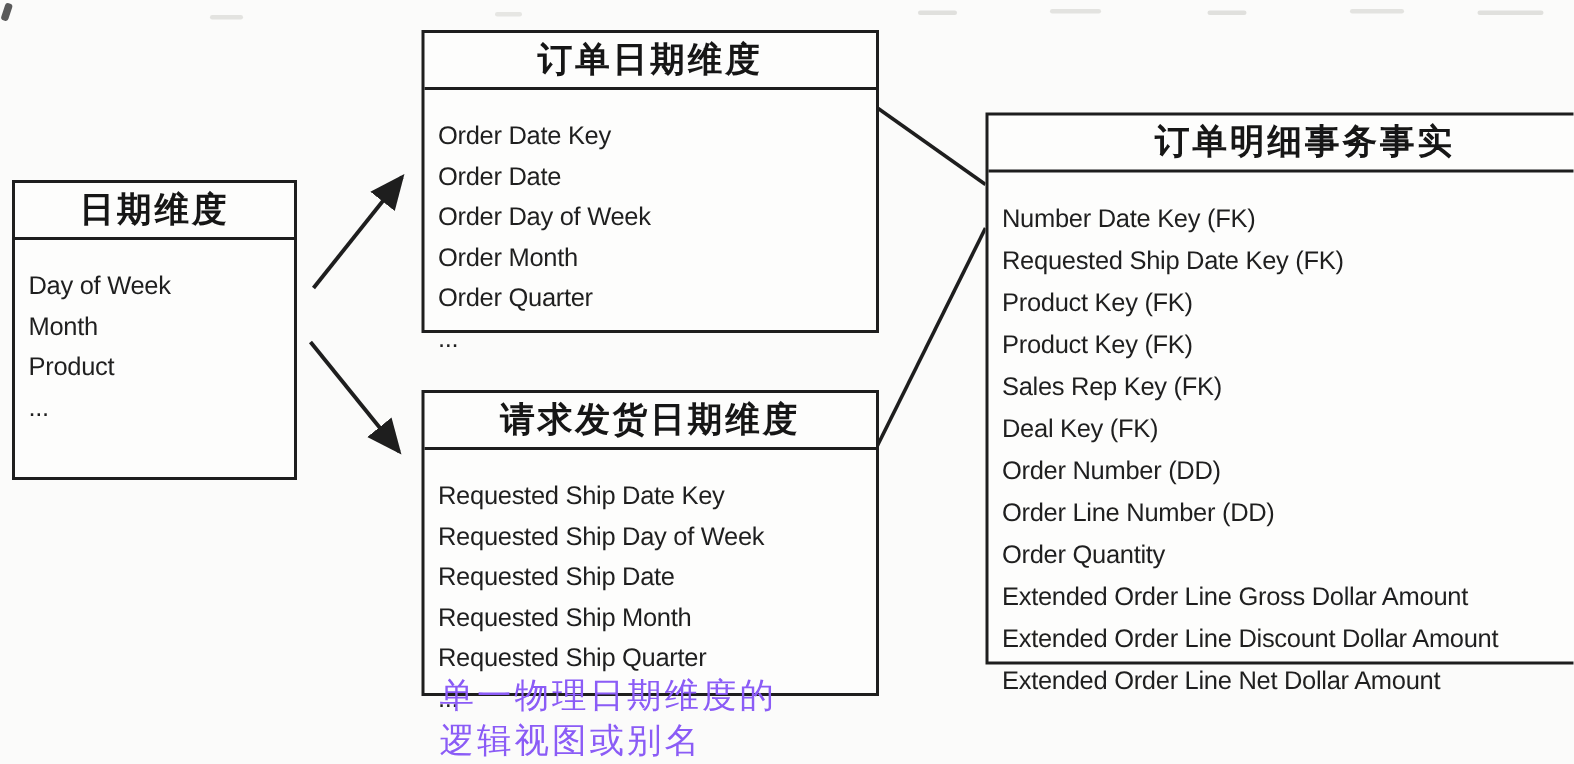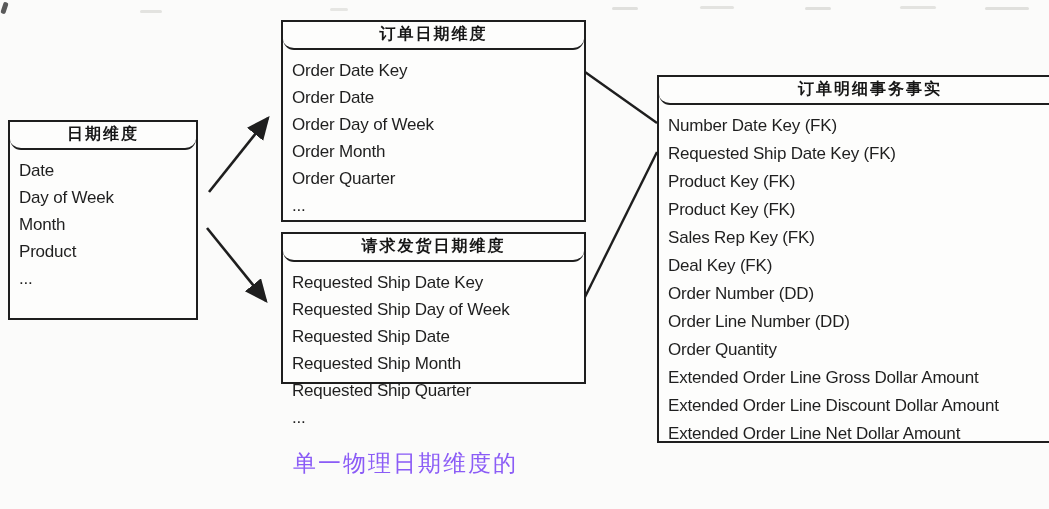--- a/index.html
+++ b/index.html
@@ -8,24 +8,24 @@
     background:#fbfbfa;
     font-family:"Liberation Sans", sans-serif;
   }
   .canvas { position:absolute; inset:0; }
   .table {
     position:absolute; background:#fdfdfc; border:2px solid #1e1e1e;
     box-sizing:border-box;
   }
   .table-title {
     border-bottom:2px solid #1e1e1e; text-align:center;
-    font-weight:bold; font-size:16px; letter-spacing:2px;
-    color:#161616; padding:2px 0 3px 0; white-space:nowrap;border-radius:11px;
+    font-weight:bold; font-size:23px; letter-spacing:2px;
+    color:#161616; padding:2px 0 3px 0; white-space:nowrap;
   }
-  .table-body { padding-top:7px; }
+  .table-body { padding-top:17px; }
   .field {
     font-size:17px; line-height:27px; padding-left:9px;
     color:#1f1f1f; letter-spacing:-0.2px; white-space:nowrap;
   }
   .fact .field { line-height:28px; }
   svg.connectors {
     position:absolute; left:0; top:0; width:1049px; height:509px;
     pointer-events:none;
   }
   .caption {
@@ -58,41 +58,40 @@
     </defs>
     <line x1="209" y1="192" x2="268" y2="118" stroke="#1e1e1e" stroke-width="2.6" marker-end="url(#ah)"></line>
     <line x1="207" y1="228" x2="266" y2="301" stroke="#1e1e1e" stroke-width="2.6" marker-end="url(#ah)"></line>
     <line x1="585" y1="72" x2="657" y2="123" stroke="#1e1e1e" stroke-width="2.4"></line>
     <line x1="585" y1="297" x2="657" y2="152" stroke="#1e1e1e" stroke-width="2.4"></line>
   </svg>
 
   <div class="table" style="left:8px;top:120px;width:190px;height:200px;">
     <div class="table-title">日期维度</div>
     <div class="table-body">
-      <div class="field">Date</div>
       <div class="field">Day of Week</div>
       <div class="field">Month</div>
       <div class="field">Product</div>
       <div class="field">...</div>
     </div>
   </div>
 
   <div class="table" style="left:281px;top:20px;width:305px;height:202px;">
     <div class="table-title">订单日期维度</div>
     <div class="table-body">
       <div class="field">Order Date Key</div>
       <div class="field">Order Date</div>
       <div class="field">Order Day of Week</div>
       <div class="field">Order Month</div>
       <div class="field">Order Quarter</div>
       <div class="field">...</div>
     </div>
   </div>
 
-  <div class="table" style="left:281px;top:232px;width:305px;height:152px;">
+  <div class="table" style="left:281px;top:260px;width:305px;height:204px;">
     <div class="table-title">请求发货日期维度</div>
     <div class="table-body">
       <div class="field">Requested Ship Date Key</div>
       <div class="field">Requested Ship Day of Week</div>
       <div class="field">Requested Ship Date</div>
       <div class="field">Requested Ship Month</div>
       <div class="field">Requested Ship Quarter</div>
       <div class="field">...</div>
     </div>
   </div>
@@ -110,15 +109,16 @@
       <div class="field">Order Line Number (DD)</div>
       <div class="field">Order Quantity</div>
       <div class="field">Extended Order Line Gross Dollar Amount</div>
       <div class="field">Extended Order Line Discount Dollar Amount</div>
       <div class="field">Extended Order Line Net Dollar Amount</div>
     </div>
   </div>
 
   <div class="caption">
     <div>单一物理日期维度的</div>
+    <div>逻辑视图或别名</div>
   </div>
 
 </div>
 
 </body></html>

